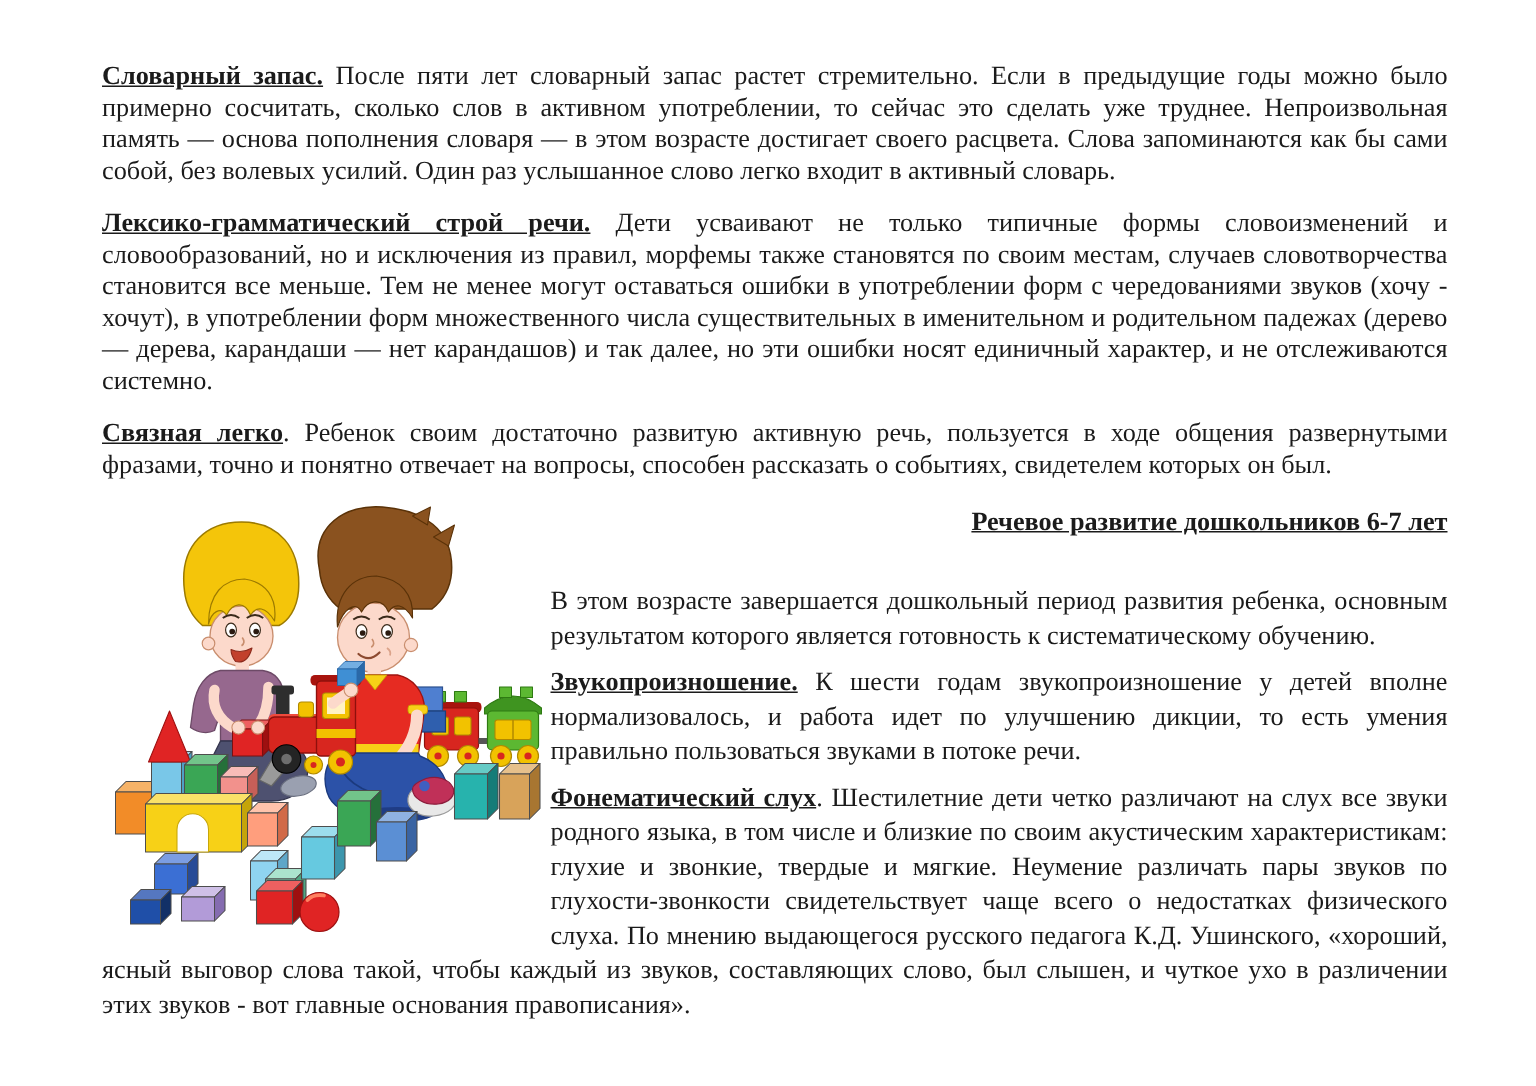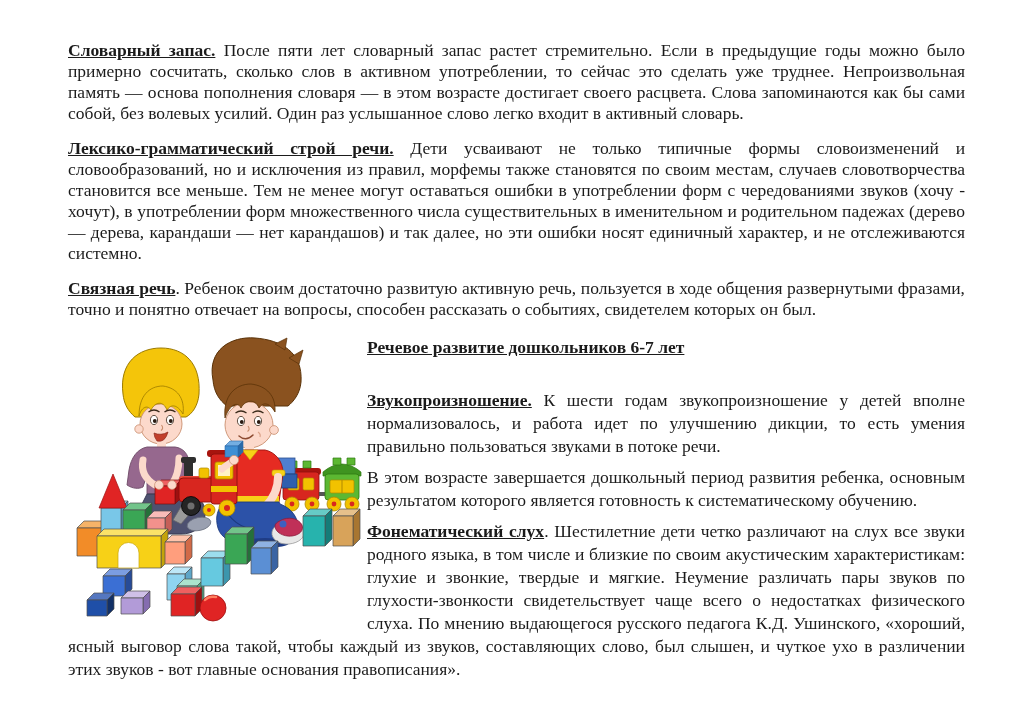--- a/index.html
+++ b/index.html
@@ -4,34 +4,34 @@
 <style>
   * { margin:0; padding:0; box-sizing:border-box; }
   html,body { width:1024px; height:724px; background:#ffffff; }
   body { font-family:"Liberation Serif", serif; color:#1b1b1b; overflow:hidden; }
   .page { width:1024px; height:672px; padding:40px 59px 8px 68px; background:#ffffff; }
   .para { font-size:17.5px; line-height:21px; text-align:justify; margin:0 0 14px 0; }
   .lead { font-weight:bold; text-decoration:underline; }
   .p3 { margin-bottom:0; }
   .section { margin-top:16px; }
   .section .para { line-height:23px; margin-bottom:8px; }
-  .sec-head { font-size:17.5px; line-height:23px; margin:2px 0 30px 2px; text-align:left; }
+  .sec-head { font-size:17.5px; line-height:23px; margin:2px 0 30px 2px; text-align:right; }
   .illustration { float:left; width:290px; height:298px; margin:0 2px 0 7px; }
   .section::after { content:""; display:block; clear:both; }
 </style>
 </head>
 <body>
 
 <div class="page">
 
   <p class="para"><span class="lead">Словарный запас.</span><span> После пяти лет словарный запас растет стремительно. Если в предыдущие годы можно было примерно сосчитать, сколько слов в активном употреблении, то сейчас это сделать уже труднее. Непроизвольная память — основа пополнения словаря — в этом возрасте достигает своего расцвета. Слова запоминаются как бы сами собой, без волевых усилий. Один раз услышанное слово легко входит в активный словарь.</span></p>
 
   <p class="para"><span class="lead">Лексико-грамматический строй речи.</span><span> Дети усваивают не только типичные формы словоизменений и словообразований, но и исключения из правил, морфемы также становятся по своим местам, случаев словотворчества становится все меньше. Тем не менее могут оставаться ошибки в употреблении форм с чередованиями звуков (хочу - хочут), в употреблении форм множественного числа существительных в именительном и родительном падежах (дерево — дерева, карандаши — нет карандашов) и так далее, но эти ошибки носят единичный характер, и не отслеживаются системно.</span></p>
 
-  <p class="para p3"><span class="lead">Связная речь</span><span>. Ребенок своим достаточно развитую активную речь, пользуется в ходе общения развернутыми фразами, точно и понятно отвечает на вопросы, способен рассказать о событиях, свидетелем которых он был.</span></p>
+  <p class="para p3"><span class="lead">Связная легко</span><span>. Ребенок своим достаточно развитую активную речь, пользуется в ходе общения развернутыми фразами, точно и понятно отвечает на вопросы, способен рассказать о событиях, свидетелем которых он был.</span></p>
 
   <div class="section">
 
     <svg class="illustration" viewBox="0 0 290 298" xmlns="http://www.w3.org/2000/svg" aria-hidden="true">
 
       <g stroke-linejoin="round">
         <rect x="206" y="132" width="40" height="7" rx="3" fill="#a8140e"></rect>
         <rect x="214" y="125" width="8" height="7" fill="#5cb832" stroke="#2e7a12" stroke-width="0.7"></rect>
         <rect x="228" y="125" width="8" height="7" fill="#5cb832" stroke="#2e7a12" stroke-width="0.7"></rect>
         <rect x="208" y="136" width="36" height="28" rx="3" fill="#d8261f" stroke="#8f100c" stroke-width="0.8"></rect>
@@ -221,20 +221,20 @@
       </g>
 
       <g>
         <circle cx="138" cy="272" r="13" fill="#e02424" stroke="#9e1010" stroke-width="0.8"></circle>
         <path d="M130,264 A10,7 0 0 1 141,261" fill="none" stroke="#ff8060" stroke-width="2.5" stroke-linecap="round"></path>
       </g>
     </svg>
 
     <p class="sec-head"><span class="lead">Речевое развитие дошкольников 6-7 лет</span></p>
 
+    <p class="para"><span>В этом возрасте завершается дошкольный период развития ребенка, основным результатом которого является готовность к систематическому обучению.</span></p>
+
     <p class="para"><span class="lead">Звукопроизношение.</span><span> К шести годам звукопроизношение у детей вполне нормализовалось, и работа идет по улучшению дикции, то есть умения правильно пользоваться звуками в потоке речи.</span></p>
-
-    <p class="para"><span>В этом возрасте завершается дошкольный период развития ребенка, основным результатом которого является готовность к систематическому обучению.</span></p>
 
     <p class="para"><span class="lead">Фонематический слух</span><span>. Шестилетние дети четко различают на слух все звуки родного языка, в том числе и близкие по своим акустическим характеристикам: глухие и звонкие, твердые и мягкие. Неумение различать пары звуков по глухости-звонкости свидетельствует чаще всего о недостатках физического слуха. По мнению выдающегося русского педагога К.Д. Ушинского, «хороший, ясный выговор слова такой, чтобы каждый из звуков, составляющих слово, был слышен, и чуткое ухо в различении этих звуков - вот главные основания правописания».</span></p>
 
   </div>
 </div>
 
 </body></html>

